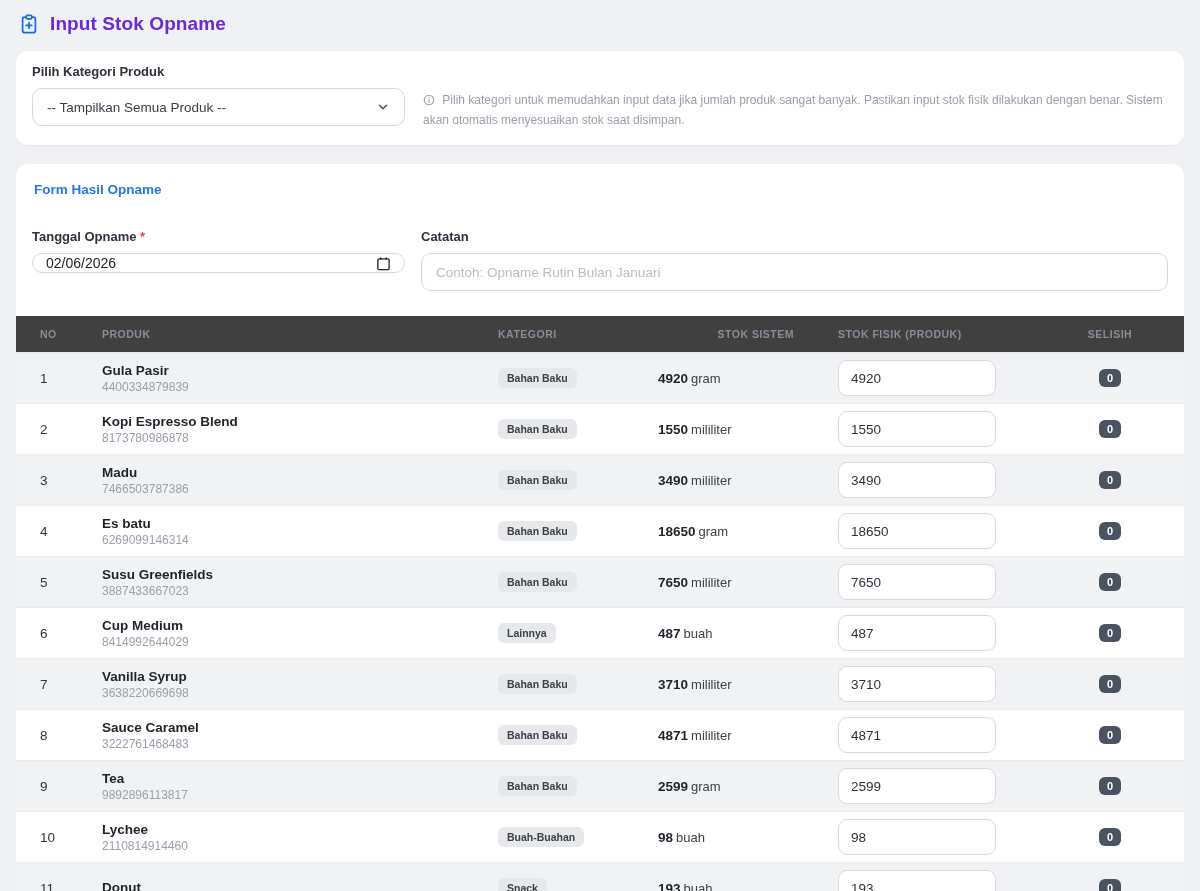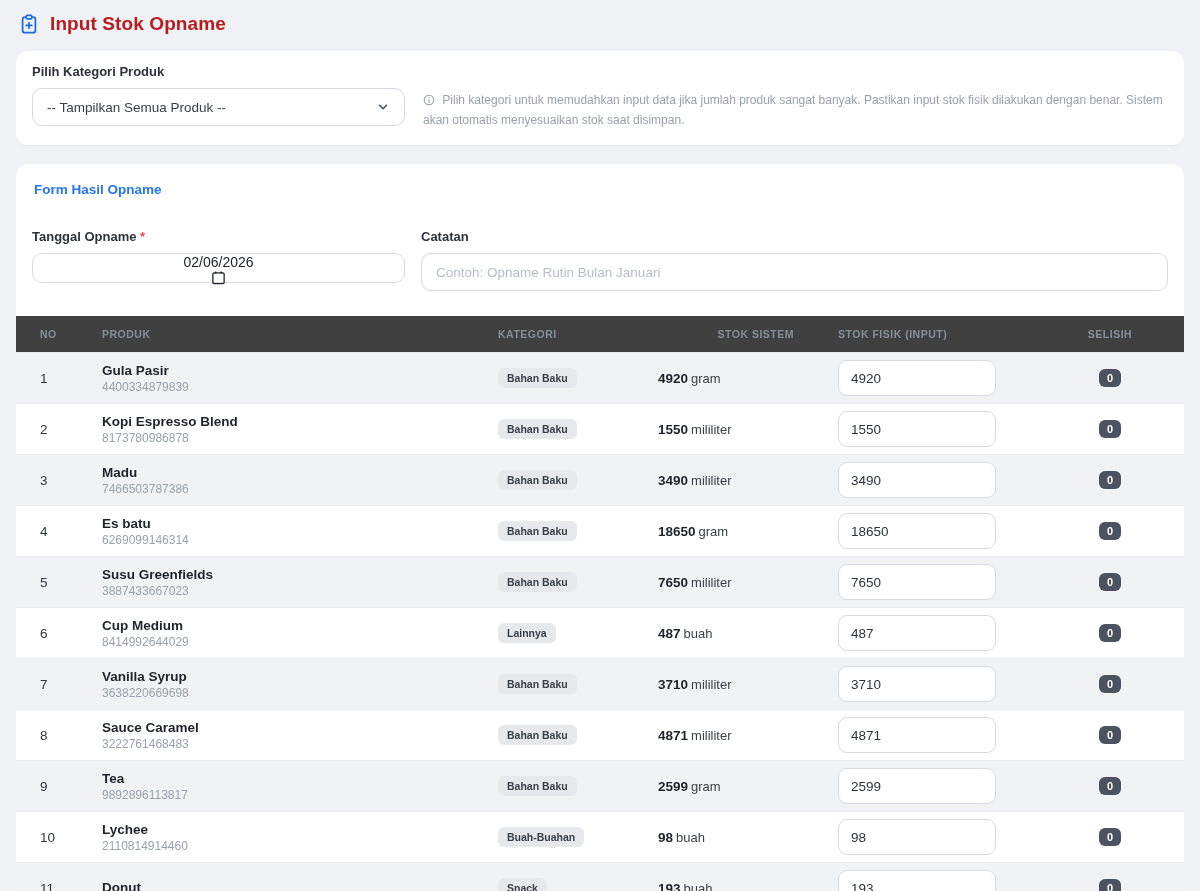--- a/index.html
+++ b/index.html
@@ -8,21 +8,21 @@
     background: #f0f1f4;
     font-family: "Liberation Sans", sans-serif;
     color: #21252b;
   }
   
   .page-header {
     display: flex; align-items: center; gap: 10px;
     padding: 13px 16px 0 18px;
   }
   .page-title {
-    color: #b91c1c; font-size: 19px; font-weight: 800; letter-spacing: .1px;
+    color: #6d28d9; font-size: 19px; font-weight: 800; letter-spacing: .1px;
   }
   
   .card {
     background: #fff; border-radius: 12px;
     margin: 0 16px;
     box-shadow: 0 1px 2px rgba(16,24,40,.05);
   }
   .card-category {
     margin-top: 16px;
     display: flex; gap: 18px;
@@ -47,23 +47,23 @@
   
   .card-form { margin-top: 19px; padding-top: 18px; height: 740px; }
   .form-title {
     color: #2477f0; font-size: 13.5px; font-weight: 800; margin: 0 0 0 18px;
   }
   .fields-row { display: flex; gap: 16px; padding: 0 16px; margin-top: 32px; }
   .field-date { width: 373px; flex: 0 0 373px; }
   .field-notes { flex: 1; }
   .required-mark { color: #e5484d; }
   .input-box {
-    height: 30px; border: 1px solid #d6dae0; border-radius: 10px;
+    height: 20px; border: 1px solid #d6dae0; border-radius: 10px;
     display: flex; align-items: center; justify-content: space-between;
-    padding: 0 13px; font-size: 14px; color: #21252b; background: #fff; flex-direction: column;
+    padding: 0 13px; font-size: 14px; color: #21252b; background: #fff;
   }
   .text-input {
     width: 100%; height: 38px; border: 1px solid #d6dae0; border-radius: 10px;
     padding: 0 14px; font-size: 13.5px; color: #21252b; outline: none;
     font-family: "Liberation Sans", sans-serif; background: #fff;
   }
   .text-input::placeholder { color: #b7bdc7; }
   
   .table { margin-top: 25px; width: 100%; font-size: 13px; }
   .thead, .trow {
@@ -168,21 +168,21 @@
       <input class="text-input" type="text" placeholder="Contoh: Opname Rutin Bulan Januari" style="">
     </div>
   </div>
 
   <div class="table">
     <div class="thead">
       <div class="th-no">NO</div>
       <div>PRODUK</div>
       <div>KATEGORI</div>
       <div class="th-sistem">STOK SISTEM</div>
-      <div class="th-fisik">STOK FISIK (INPUT)</div>
+      <div class="th-fisik">STOK FISIK (PRODUK)</div>
       <div class="th-selisih">SELISIH</div>
     </div>
     <div id="table-body">
         <div class="trow">
           <div class="cell-no">1</div>
           <div class="cell-produk">
             <div class="prod-name">Gula Pasir</div>
             <div class="prod-code">4400334879839</div>
           </div>
           <div><div class="badge-cat">Bahan Baku</div></div>

